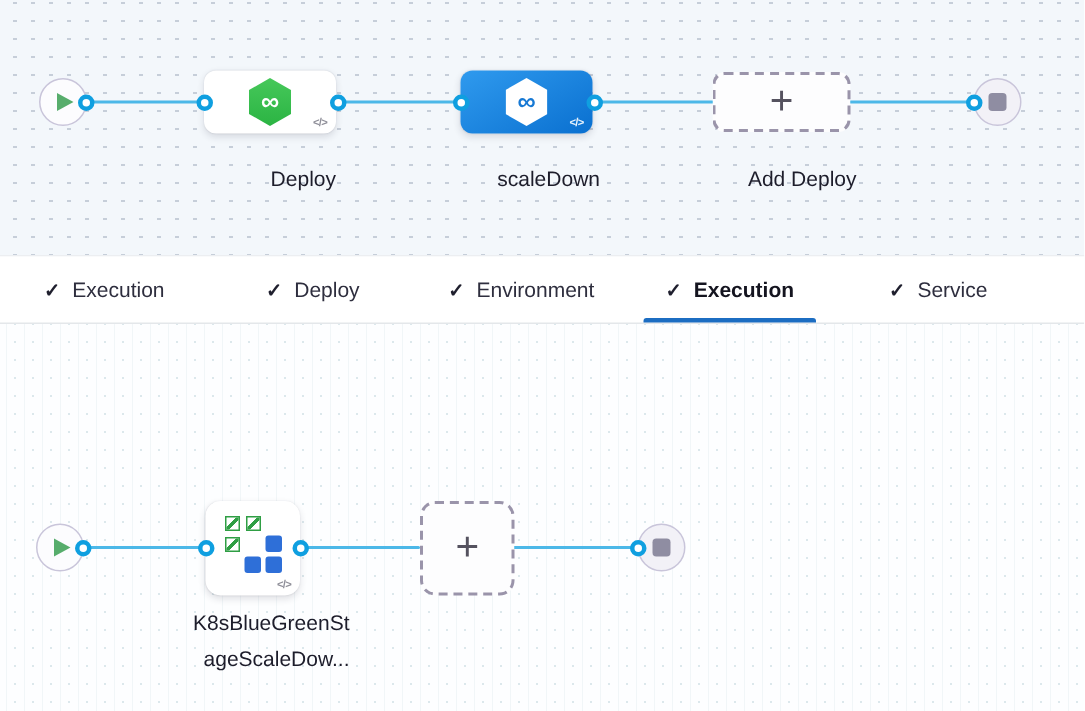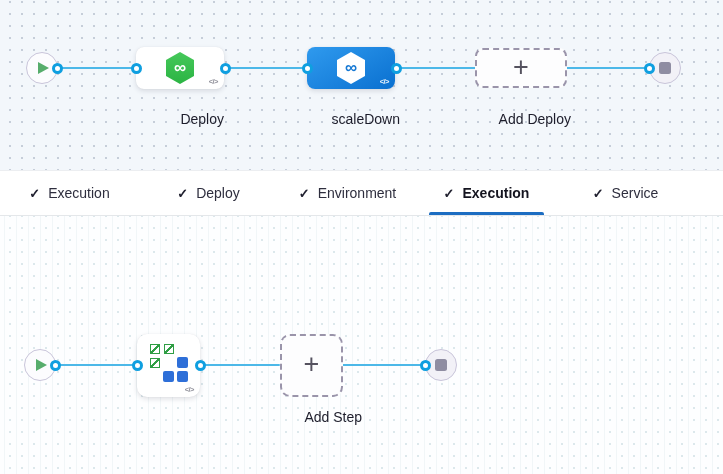--- a/index.html
+++ b/index.html
@@ -174,26 +174,27 @@
         <div class="sq g" style="left:0px;  top:0px;"></div>
         <div class="sq g" style="left:14px; top:0px;"></div>
         <div class="sq g" style="left:0px;  top:14px;"></div>
         <div class="sq b" style="left:27px; top:13px;"></div>
         <div class="sq b" style="left:13px; top:27px;"></div>
         <div class="sq b" style="left:27px; top:27px;"></div>
       </div>
       <span class="code-ic">&lt;/&gt;</span>
     </div>
     <div class="g-label" style="left:103px; top:187px; width:130px;">
+      <div>K8sBlueGreenSt</div>
+      <div>ageScaleDow...</div>
     </div>
 
     <div class="add-box" style="left:280px; top:118px; width:63px; height:63px; border-radius:10px;">
       <span class="plus">+</span>
     </div>
-    <div class="g-label" style="left:262px; top:189px; width:100px;">Add Step</div>
 
     <div class="terminal end" style="left:425px; top:133px;">
       <div class="stop-sq"></div>
     </div>
 
     <div class="cdot" style="left:49.5px; top:143.5px;"></div>
     <div class="cdot" style="left:131.5px; top:143.5px;"></div>
     <div class="cdot" style="left:194.5px; top:143.5px;"></div>
     <div class="cdot" style="left:419.5px; top:143.5px;"></div>
   </div>

